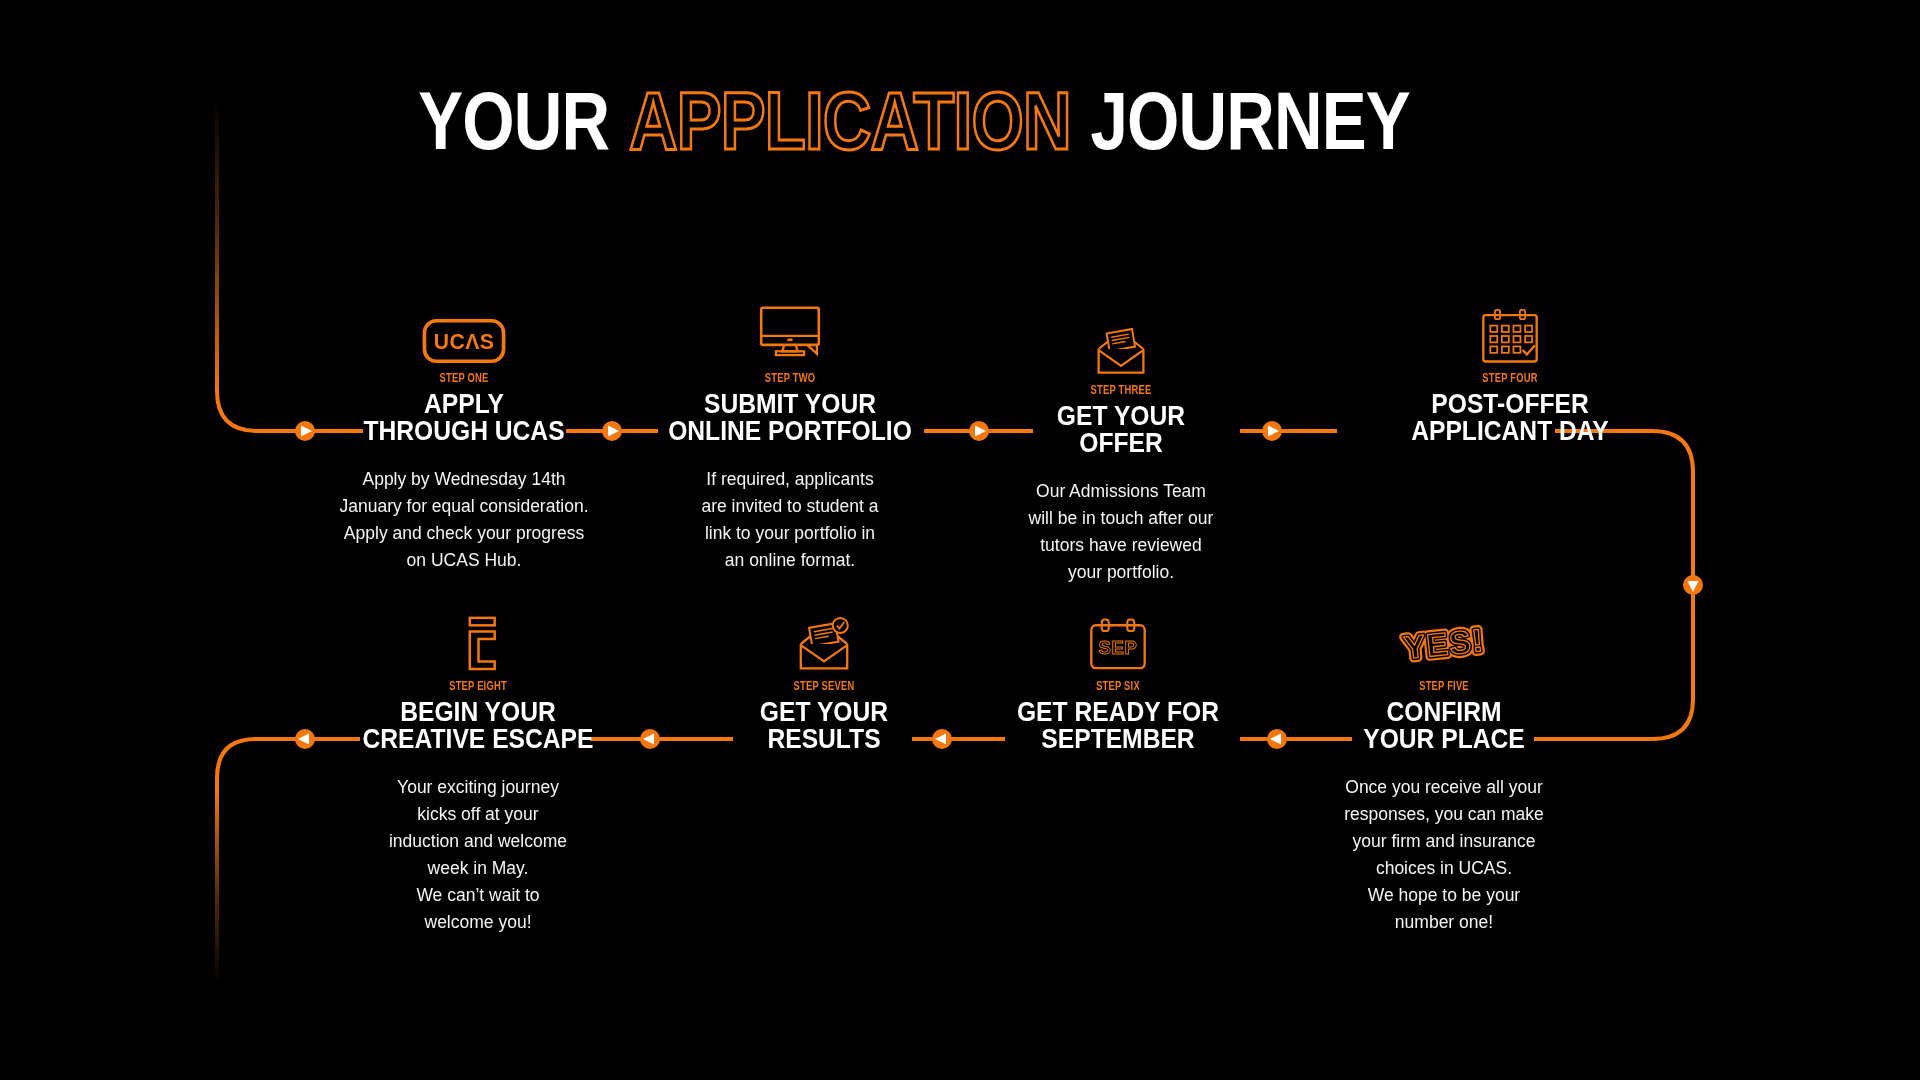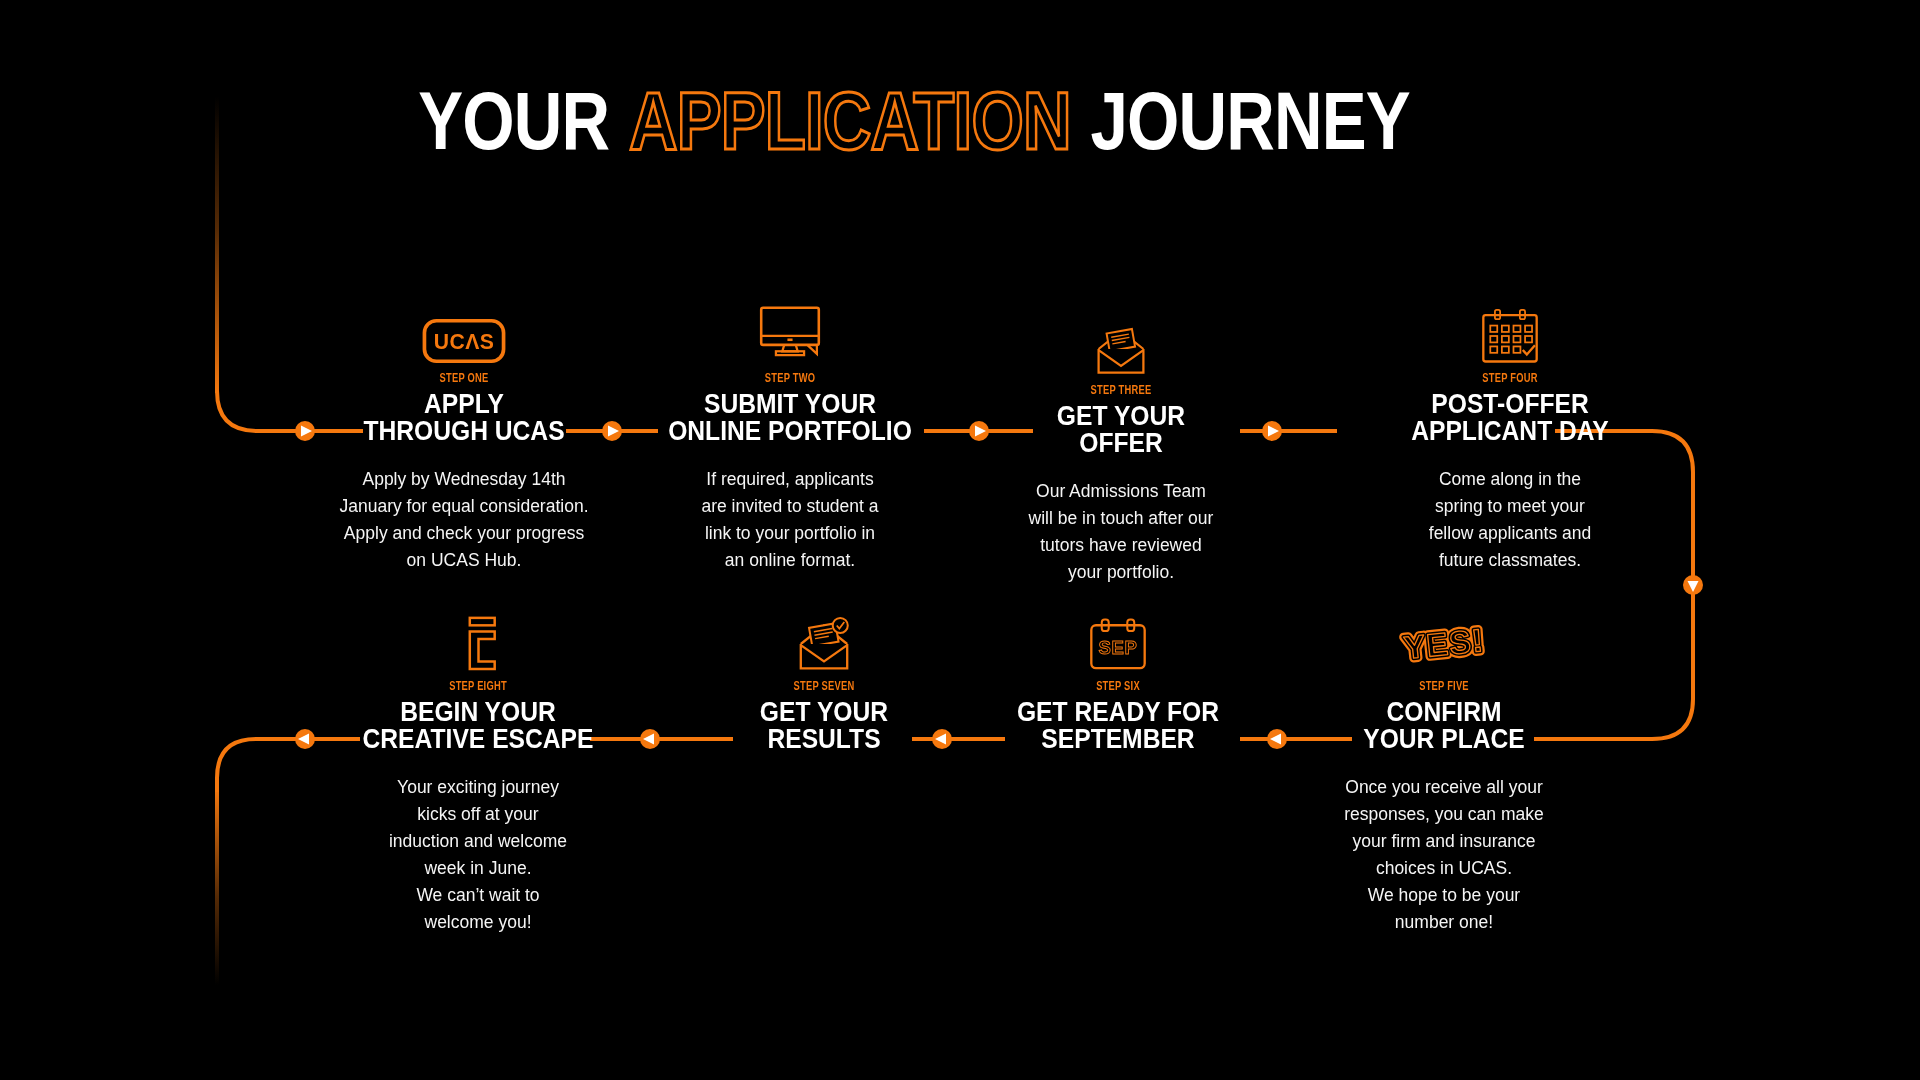--- a/index.html
+++ b/index.html
@@ -222,24 +222,20 @@
           <rect x="16" y="66" width="12" height="11"></rect>
             <rect x="36" y="66" width="12" height="11"></rect>
           <rect x="56" y="66" width="12" height="11"></rect>
         </g>
         <path class="icon-stroke" d="M72,72 l7,8 l14,-16" stroke-width="4"></path>
       </svg>
     </div>
     <div class="step-label">STEP FOUR</div>
     <h2 class="step-heading">POST-OFFER
 APPLICANT DAY</h2>
-    <p class="step-body">Come along in the
-spring to meet your
-fellow applicants and
-future classmates.</p>
   </div>
 
   <div class="step" style="left:1274px;top:608px;">
     <div class="icon-box">
       <svg width="100" height="58" viewBox="0 0 150 84">
         <g transform="rotate(-6 75 44)" font-size="48" font-weight="800" letter-spacing="2" text-anchor="middle" stroke-linejoin="round">
           <text x="75" y="60" stroke="currentColor" stroke-width="13" fill="currentColor">YES!</text>
           <text x="75" y="60" stroke="#000000" stroke-width="6.5" fill="#000000">YES!</text>
           <text x="75" y="60" stroke="currentColor" stroke-width="2" fill="none">YES!</text>
         </g>
@@ -295,18 +291,18 @@
         <rect class="icon-stroke" x="14" y="3" width="40" height="12" stroke-width="4"></rect>
         <path class="icon-stroke" d="M54,25 H14 V85 H54 V73 H28 V37 H54 Z" stroke-width="4"></path>
       </svg>
     </div>
     <div class="step-label">STEP EIGHT</div>
     <h2 class="step-heading">BEGIN YOUR
 CREATIVE ESCAPE</h2>
     <p class="step-body">Your exciting journey
 kicks off at your
 induction and welcome
-week in June.
+week in May.
 We can’t wait to
 welcome you!</p>
   </div>
 
 </div>
 
 </body></html>

